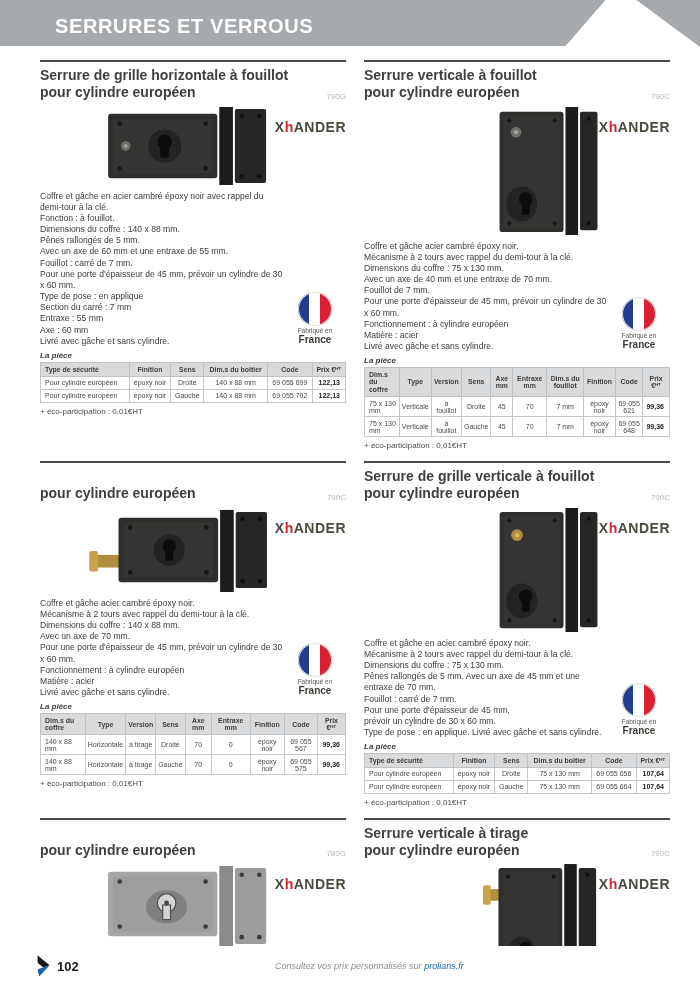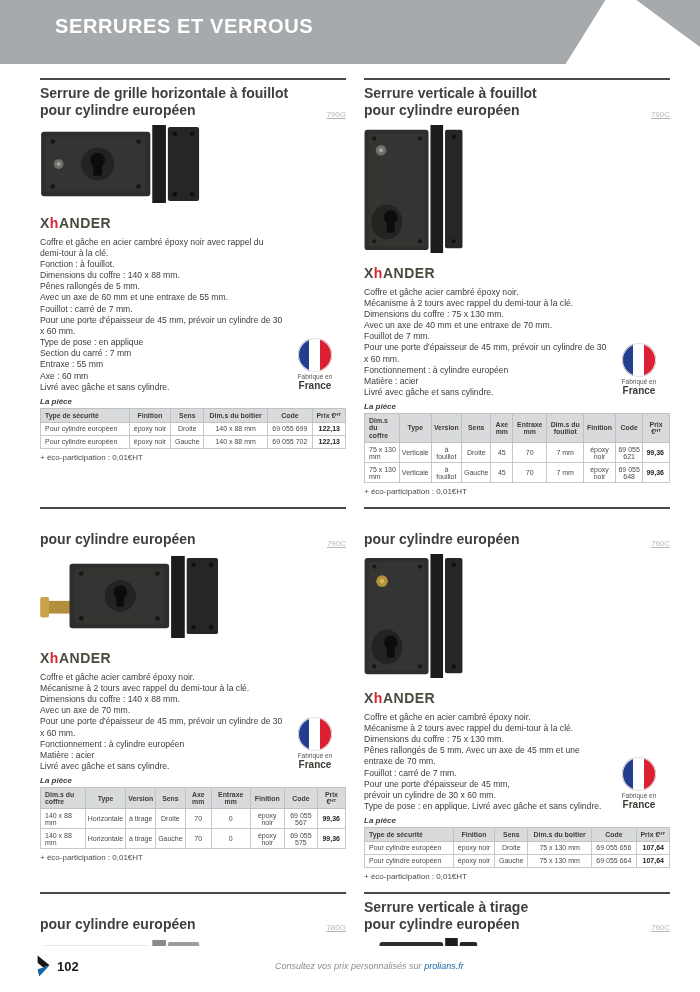--- a/index.html
+++ b/index.html
@@ -1,37 +1,37 @@
 <!DOCTYPE html>
 <html><head>
 <meta charset="utf-8">
 <style>
   * { box-sizing: border-box; margin: 0; padding: 0; }
   html,body { background:#fff; }
   body { font-family: "Liberation Sans", sans-serif; color:#3c3c3b; }
   .page { width:700px; height:992px; display:flex; flex-direction:column; overflow:hidden; background:#fff; }
 
   
-  .banner { position:relative; height:64px; flex:0 0 auto; }
+  .banner { position:relative; height:46px; flex:0 0 auto; }
   .banner-main { position:absolute; inset:0; background:#a7aaac;
                  clip-path: polygon(0 0, 86.5% 0, 80.8% 100%, 0 100%); }
   .banner-corner { position:absolute; top:0; right:0; width:74px; height:50px; background:#a7aaac;
                  clip-path: polygon(14% 0, 100% 0, 100% 94%); }
   .banner h1 { position:relative; z-index:2; padding:15px 0 0 55px; font-size:20px;
                font-weight:bold; letter-spacing:.6px; color:#fff; }
 
   
   main { flex:1 1 auto; overflow:hidden; display:grid; grid-template-columns:1fr 1fr;
          column-gap:18px; row-gap:11px; padding:14px 30px 0 40px; align-content:start; }
   .product { border-top:2px solid #4a4a48; padding-top:5px; }
   .title-row { display:flex; align-items:flex-end; justify-content:space-between; margin-bottom:6px; }
   .ptitle { font-size:14px; line-height:1.2; font-weight:bold; color:#3f3f3e; }
-  .ref { font-size:8px; color:#b4b7b9; flex:0 0 auto; margin-left:6px;text-decoration:underline; }
-
-  .media { display:flex; justify-content:flex-end; align-items:flex-start; margin:2px 0 6px 0;flex-direction:column; }
+  .ref { font-size:8px; color:#b4b7b9; flex:0 0 auto; margin-left:6px; }
+
+  .media { display:flex; justify-content:flex-end; align-items:flex-start; margin:2px 0 6px 0; }
   .brand { font-size:14px; font-weight:bold; letter-spacing:.5px; color:#4b4a3f; padding-top:12px; }
   .brand .accent { color:#d6252e; }
 
   .descrow { display:flex; align-items:flex-end; }
   .desc { flex:1 1 auto; font-size:8.6px; line-height:1.3; white-space:pre-line; color:#3c3c3b; }
   .badge { flex:0 0 62px; text-align:center; padding-bottom:2px; }
   .flag { width:34px; height:34px; border-radius:50%; margin:0 auto 1px auto;
           background:linear-gradient(90deg,#243e8f 0 33%,#ffffff 33% 66%,#da2032 66% 100%);
           box-shadow:0 0 0 1px #e2e2e2 inset; }
   .b1 { font-size:6.5px; color:#55554f; }
@@ -313,21 +313,21 @@
               <td>69 055 575</td>
               <td class="price">99,36</td>
             </tr>
           </tbody>
         </table>
       <div class="eco">+ éco-participation : 0,01€HT</div>
     </section>
 
     <section class="product">
       <div class="title-row">
-        <h2 class="ptitle"><br><span>pour cylindre européen</span></h2>
+        <h2 class="ptitle"><span>Serrure de grille verticale à fouillot</span><br><span>pour cylindre européen</span></h2>
         <span class="ref">790C</span>
       </div>
       <div class="media">
         <svg width="100" height="124" viewBox="0 0 102 128">
           <rect x="0" y="4" width="66" height="120" rx="3" fill="#2e2e2c"></rect>
           <rect x="4" y="8" width="58" height="112" fill="#343432"></rect>
           <rect x="68" y="0" width="13" height="128" fill="#1c1c1b"></rect>
           <rect x="83" y="4" width="18" height="119" rx="2" fill="#262624"></rect>
           <circle cx="92" cy="11" r="2.2" fill="#101010"></circle>
             <circle cx="92" cy="116" r="2.2" fill="#101010"></circle>

